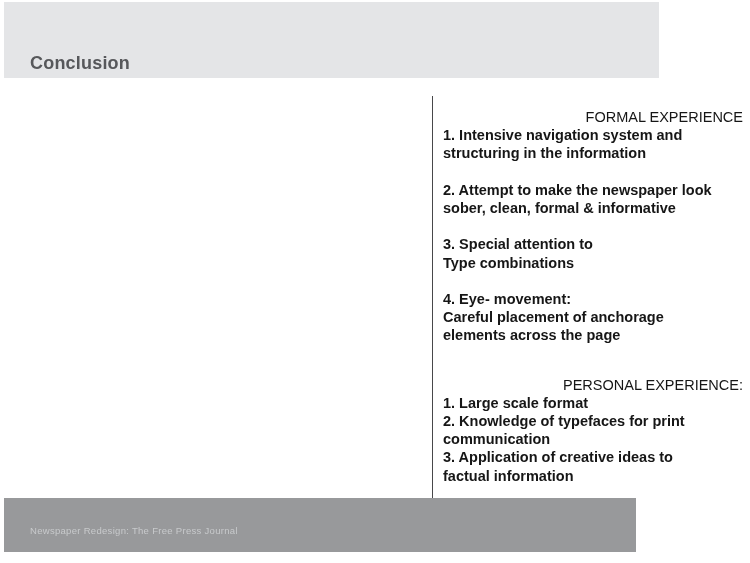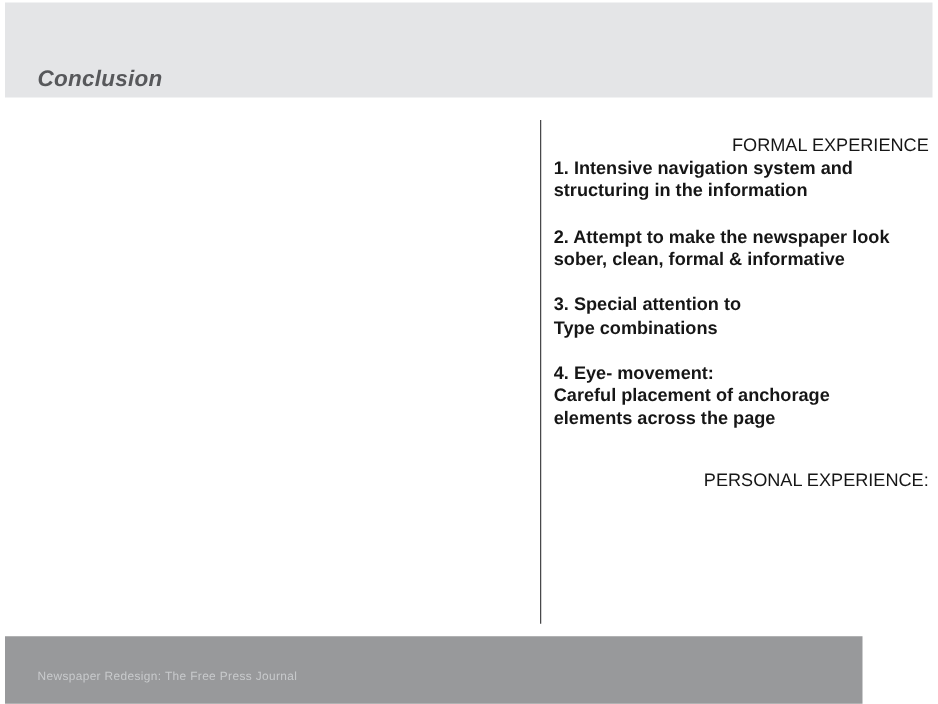--- a/index.html
+++ b/index.html
@@ -22,24 +22,23 @@
   .slide {
     position: relative;
     width: 750px;
     height: 563px;
     background: #ffffff;
   }
   .header-band {
     position: absolute;
     left: 4px;
     top: 2px;
-    width: 742px;
+    width: 655px;
     height: 76px;
     background: var(--header-band, #e4e5e7);
-    font-style: italic;
   }
   .title {
     position: absolute;
     left: 26px;
     bottom: 4px;
     margin: 0;
     font-size: 18px;
     line-height: 22px;
     font-weight: 700;
     color: var(--title-text, #57585b);
@@ -61,22 +60,22 @@
     font-size: 14.5px;
     line-height: 18.2px;
     color: var(--body-text, #161616);
   }
   .section + .section { margin-top: 31px; }
   .section-heading { font-weight: 400; text-align: right; }
   .section-items { white-space: pre-line; font-weight: bold; }
   .footer {
     position: absolute;
     left: 4px;
-    top: 509px;
-    width: 686px;
+    top: 498px;
+    width: 632px;
     height: 54px;
     background: var(--footer-bar, #98999b);
   }
   .footer-text {
     position: absolute;
     left: 26px;
     top: 27px;
     font-size: 9.5px;
     line-height: 12px;
     color: var(--footer-text, #c8cacc);
@@ -105,20 +104,25 @@
 
 3. Special attention to
 Type combinations
 
 4. Eye- movement:
 Careful placement of anchorage
 elements across the page</div>
     </section>
     <section class="section">
       <div class="section-heading">PERSONAL EXPERIENCE:</div>
+      <div class="section-items">1. Large scale format
+2. Knowledge of typefaces for print
+communication
+3. Application of creative ideas to
+factual information</div>
     </section>
   </div>
 
   <div class="footer">
     <span class="footer-text">Newspaper Redesign: The Free Press Journal</span>
   </div>
 
 </div>
 
 </body></html>

